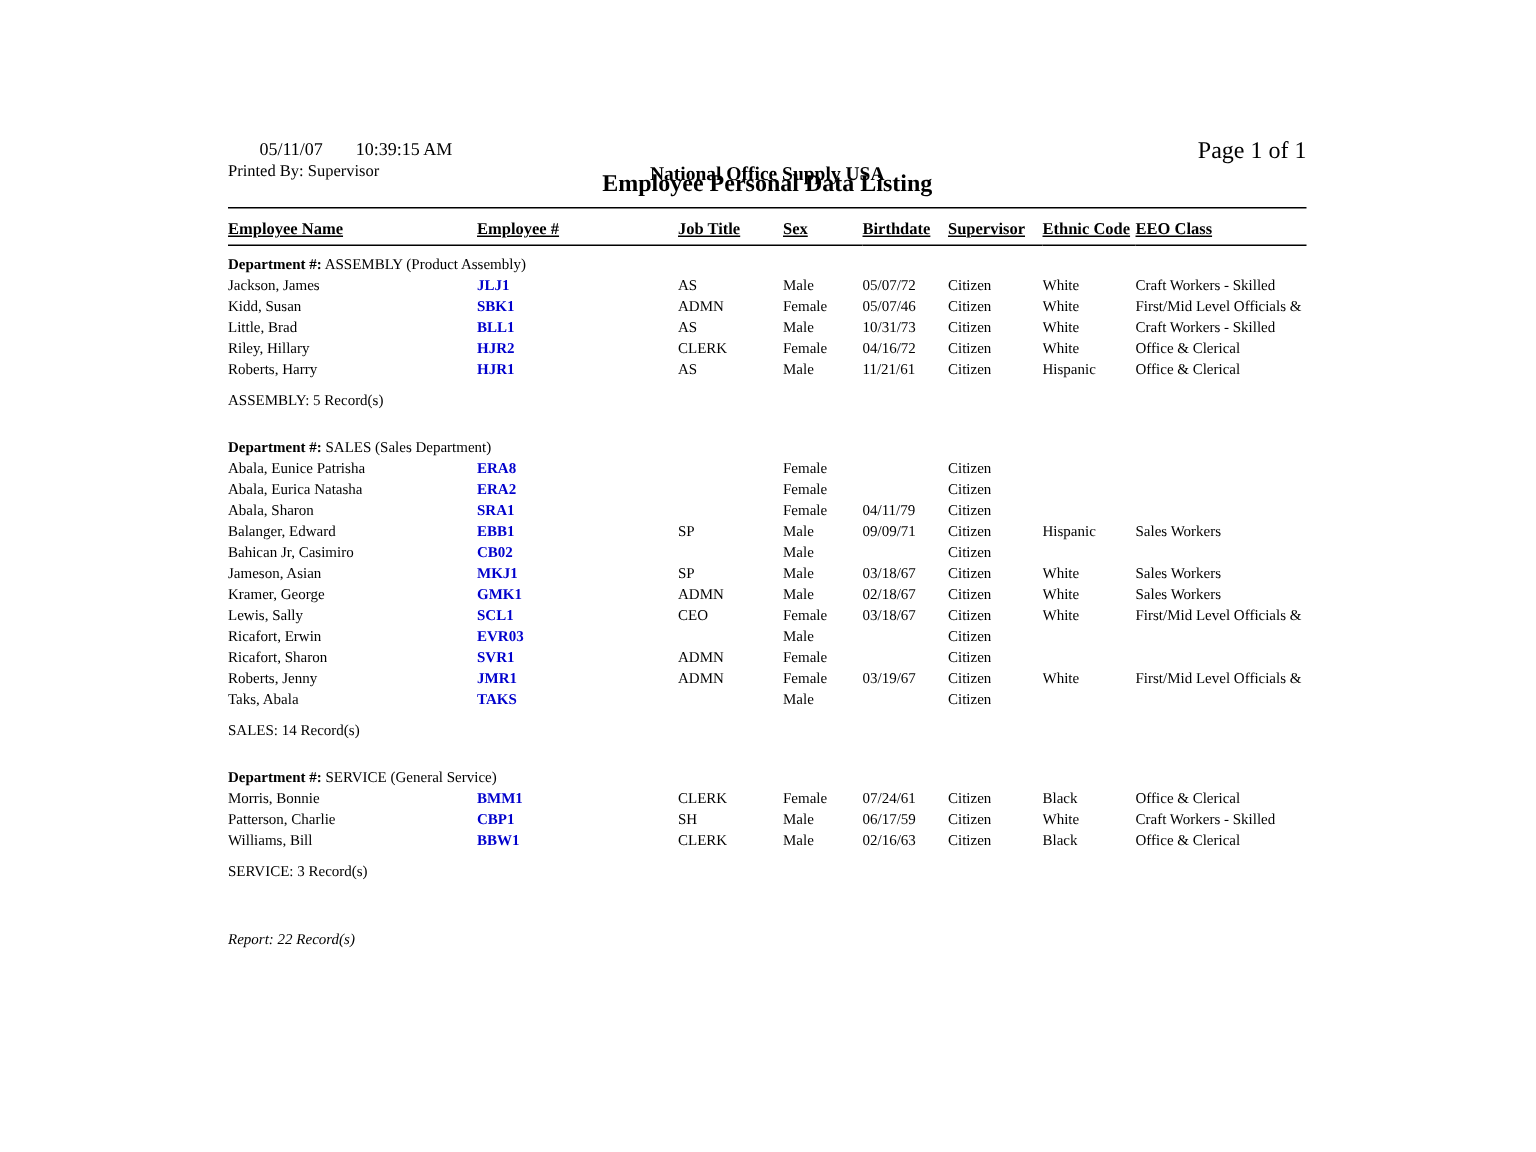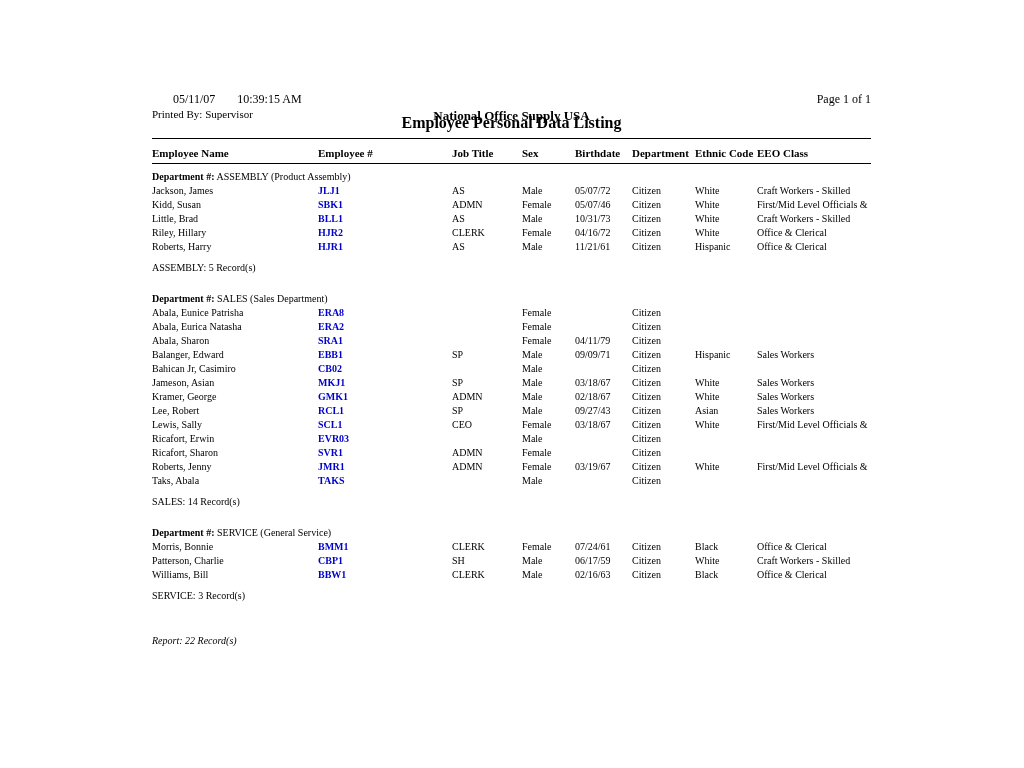--- a/index.html
+++ b/index.html
@@ -13,36 +13,37 @@
     width:719px;
   }
 
   
   .report-header { position:relative; height:46px; }
   .hdr-datetime   { position:absolute; left:0; top:0;  font-size:12px; white-space:nowrap;margin-left:21px; }
   .hdr-datetime .time { margin-left:22px; }
   .hdr-printedby  { position:absolute; left:0; top:16px; font-size:11px; white-space:nowrap; }
   .hdr-company    { position:absolute; left:0; right:0; top:16px;  text-align:center; font-weight:bold; font-size:13px; }
   .hdr-title      { position:absolute; left:0; right:0; top:22px; text-align:center; font-weight:bold; font-size:16px; }
-  .hdr-page       { position:absolute; right:0; top:0; font-size:12px; white-space:nowrap; }
+  .hdr-page       { position:absolute; right:0; top:0; font-size:16px; white-space:nowrap; }
 
   .rule { border:none; border-top:1px solid #000; height:0; }
 
   
   table.report-table {
     border-collapse:collapse;
     table-layout:fixed;
     width:719px;
     margin-top:8px;
     font-size:10px;
   }
   thead th {
     text-align:left;
     font-weight:bold;
     font-size:11px;
+    text-decoration:underline;
     white-space:nowrap;
     padding:0 0 4px 0;
     border-bottom:1px solid #000;
     vertical-align:bottom;
   }
   tbody td {
     height:14px;
     line-height:14px;
     vertical-align:bottom;
     white-space:nowrap;
@@ -102,21 +103,21 @@
       <col style="width:62px">
       <col style="width:114px">
     </colgroup>
     <thead>
       <tr>
         <th>Employee Name</th>
         <th>Employee #</th>
         <th>Job Title</th>
         <th>Sex</th>
         <th>Birthdate</th>
-        <th>Department</th>
+        <th>Supervisor</th>
         <th>Ethnic Code</th>
         <th>EEO Class</th>
       </tr>
     </thead>
     <tbody id="table-body">
         <tr class="dept-row">
           <td colspan="8"><b>Department #:</b><span> ASSEMBLY (Product Assembly)</span></td>
         </tr>
         <tr>
           <td>Jackson, James</td>
@@ -238,30 +239,20 @@
           <td>Kramer, George</td>
           <td class="emp-link">GMK1</td>
           <td>ADMN</td>
           <td>Male</td>
           <td>02/18/67</td>
           <td>Citizen</td>
           <td>White</td>
           <td class="eeo">Sales Workers</td>
         </tr>
         <tr>
-          <td>Lee, Robert</td>
-          <td class="emp-link">RCL1</td>
-          <td>SP</td>
-          <td>Male</td>
-          <td>09/27/43</td>
-          <td>Citizen</td>
-          <td>Asian</td>
-          <td class="eeo">Sales Workers</td>
-        </tr>
-        <tr>
           <td>Lewis, Sally</td>
           <td class="emp-link">SCL1</td>
           <td>CEO</td>
           <td>Female</td>
           <td>03/18/67</td>
           <td>Citizen</td>
           <td>White</td>
           <td class="eeo">First/Mid Level Officials &amp;</td>
         </tr>
         <tr>

